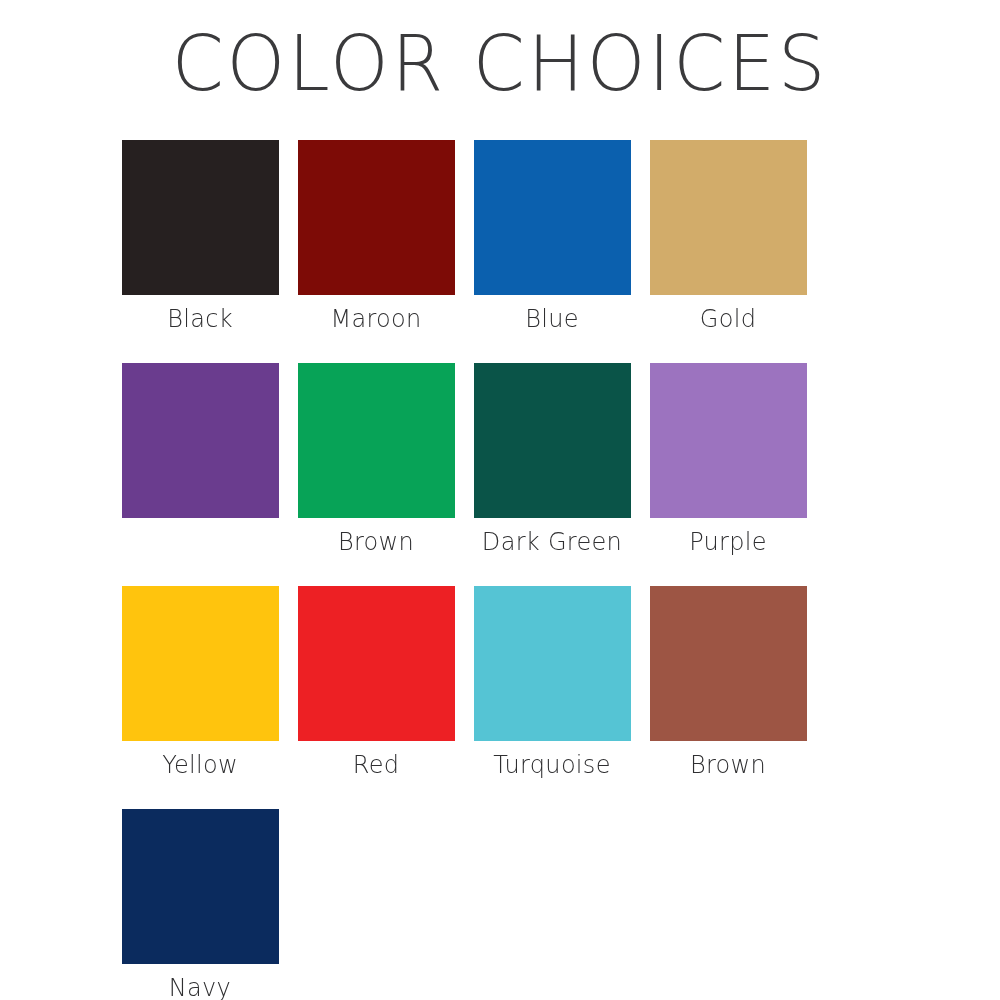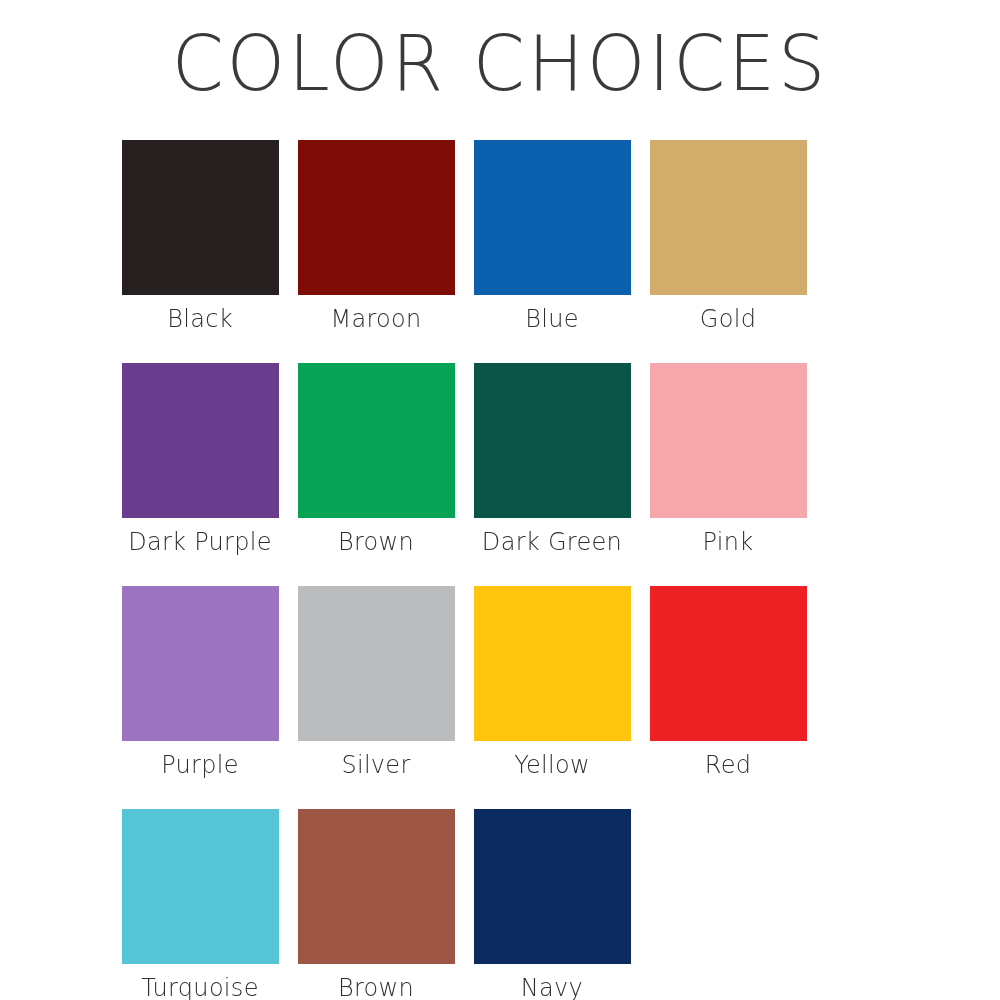--- a/index.html
+++ b/index.html
@@ -90,41 +90,32 @@
       <div class="swatch-cell">
         <div class="swatch-chip" style="background-color: rgb(11, 96, 174);"></div>
         <div class="swatch-label">Blue</div>
       </div>
       <div class="swatch-cell">
         <div class="swatch-chip" style="background-color: rgb(210, 172, 106);"></div>
         <div class="swatch-label">Gold</div>
       </div>
       <div class="swatch-cell">
         <div class="swatch-chip" style="background-color: rgb(106, 60, 142);"></div>
-        <div class="swatch-label">Dark Purple</div>
       </div>
       <div class="swatch-cell">
         <div class="swatch-chip" style="background-color: rgb(7, 163, 87);"></div>
         <div class="swatch-label">Brown</div>
       </div>
       <div class="swatch-cell">
         <div class="swatch-chip" style="background-color: rgb(10, 84, 72);"></div>
         <div class="swatch-label">Dark Green</div>
       </div>
       <div class="swatch-cell">
-        <div class="swatch-chip" style="background-color: rgb(245, 167, 172);"></div>
-        <div class="swatch-label">Pink</div>
-      </div>
-      <div class="swatch-cell">
         <div class="swatch-chip" style="background-color: rgb(156, 115, 191);"></div>
         <div class="swatch-label">Purple</div>
-      </div>
-      <div class="swatch-cell">
-        <div class="swatch-chip" style="background-color: rgb(187, 188, 190);"></div>
-        <div class="swatch-label">Silver</div>
       </div>
       <div class="swatch-cell">
         <div class="swatch-chip" style="background-color: rgb(255, 196, 13);"></div>
         <div class="swatch-label">Yellow</div>
       </div>
       <div class="swatch-cell">
         <div class="swatch-chip" style="background-color: rgb(237, 32, 36);"></div>
         <div class="swatch-label">Red</div>
       </div>
       <div class="swatch-cell">

